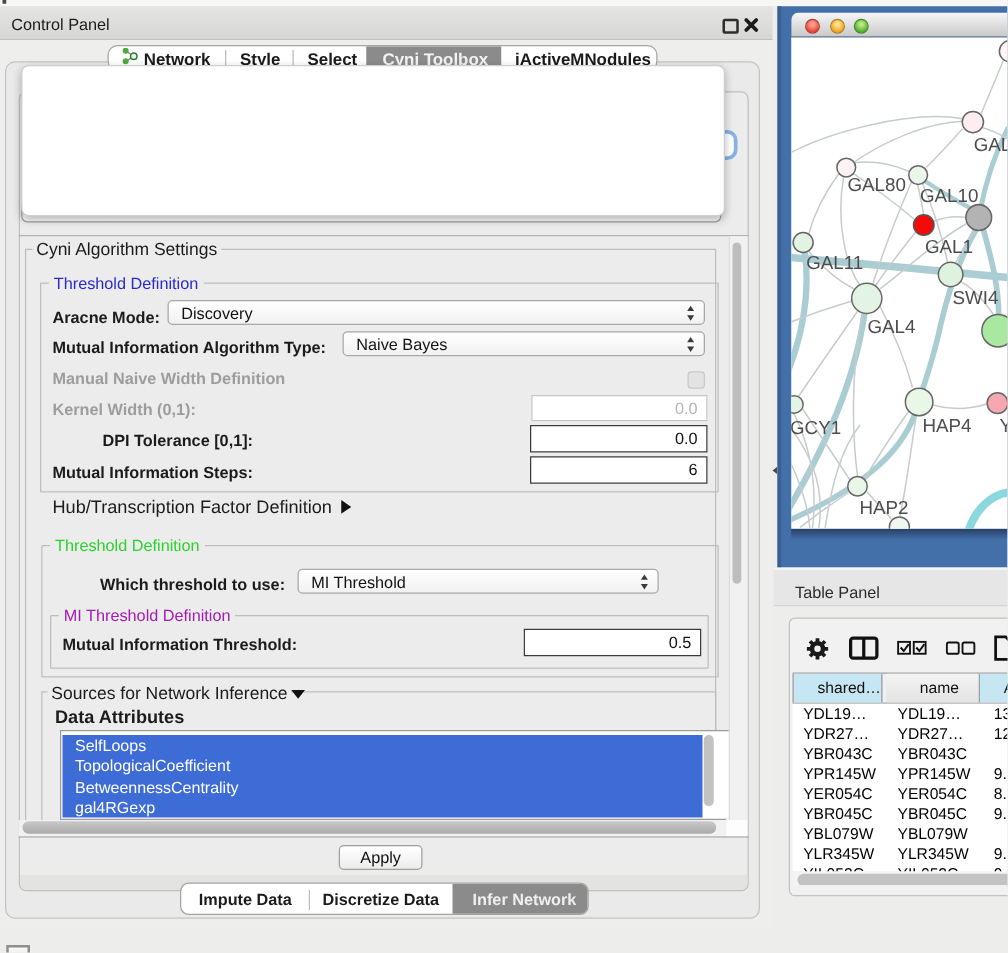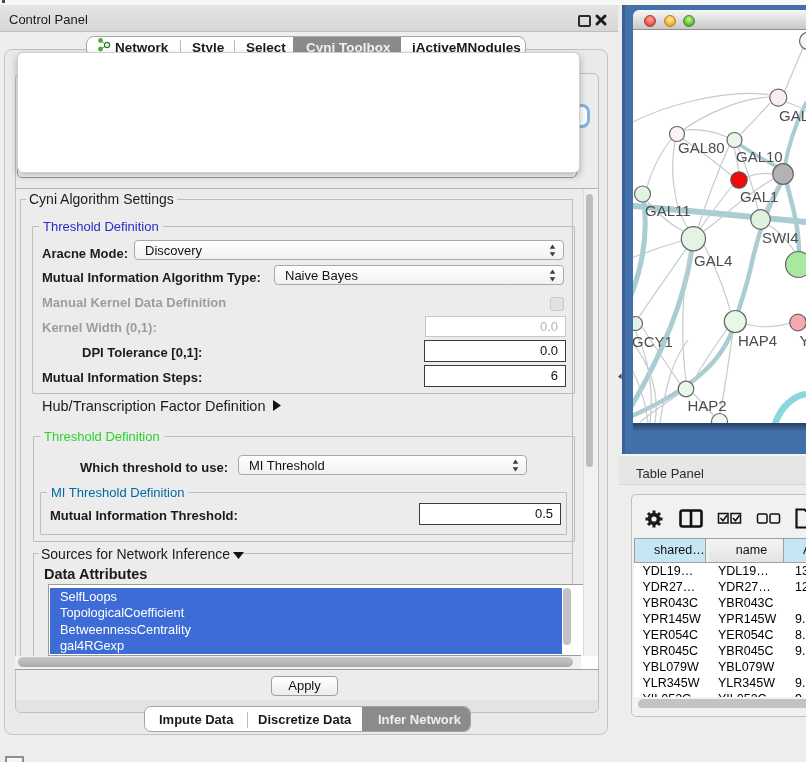--- a/index.html
+++ b/index.html
@@ -74,21 +74,21 @@
 <div class="lbl bold" style="left:42px;top:246px;">Aracne Mode:</div>
 <div class="combo" style="left:134px;top:240px;width:430px;">Discovery<svg style="position:absolute;right:7px;top:3px;" width="7" height="13" viewBox="0 0 7 13">
       <path d="M3.5 0.5 L6.3 4.8 H0.7 Z" fill="#3a3a3a"></path>
       <path d="M3.5 12.5 L6.3 8.2 H0.7 Z" fill="#3a3a3a"></path>
     </svg></div>
 <div class="lbl bold" style="left:42px;top:270px;">Mutual Information Algorithm Type:</div>
 <div class="combo" style="left:274px;top:265px;width:290px;">Naive Bayes<svg style="position:absolute;right:7px;top:3px;" width="7" height="13" viewBox="0 0 7 13">
       <path d="M3.5 0.5 L6.3 4.8 H0.7 Z" fill="#3a3a3a"></path>
       <path d="M3.5 12.5 L6.3 8.2 H0.7 Z" fill="#3a3a3a"></path>
     </svg></div>
-<div class="lbl bold gray" style="left:42px;top:295px;">Manual Kernel Data Definition</div>
+<div class="lbl bold gray" style="left:42px;top:295px;">Manual Naive Width Definition</div>
 <div class="abs" style="left:550px;top:297px;width:14px;height:14px;background:#e3e3e3;border:1px solid #c9c9c9;border-radius:3px;box-sizing:border-box;"></div>
 <div class="lbl bold gray" style="left:42px;top:320px;">Kernel Width (0,1):</div>
 <div class="field" style="left:425px;top:316px;width:141px;height:21px;border:1px solid #c6c6c6;color:#b5b5b5;line-height:19px;padding-right:7px;">0.0</div>
 <div class="lbl bold" style="left:42px;top:345px;padding-left:40px;">DPI Tolerance [0,1]:</div>
 <div class="field" style="left:424px;top:340px;width:142px;height:22px;border:1px solid #3c3c3c;line-height:19px;padding-right:7px;">0.0</div>
 <div class="lbl bold" style="left:42px;top:370px;">Mutual Information Steps:</div>
 <div class="field" style="left:424px;top:365px;width:142px;height:22px;border:1px solid #3c3c3c;line-height:19px;padding-right:7px;">6</div>
 
 <div class="lbl" style="left:42px;top:398px;font-size:14.5px;">Hub/Transcription Factor Definition</div>
 <svg class="abs" style="left:271px;top:399px;" width="12" height="13" viewBox="0 0 12 13">
@@ -98,21 +98,21 @@
 <div class="gbox" style="left:33px;top:436px;width:540px;height:104px;">
   <span class="legend" style="color:#2bd22b;">Threshold Definition</span>
 </div>
 <div class="lbl bold" style="left:80px;top:460px;">Which threshold to use:</div>
 <div class="combo" style="left:238px;top:455px;width:289px;">MI Threshold<svg style="position:absolute;right:7px;top:3px;" width="7" height="13" viewBox="0 0 7 13">
       <path d="M3.5 0.5 L6.3 4.8 H0.7 Z" fill="#3a3a3a"></path>
       <path d="M3.5 12.5 L6.3 8.2 H0.7 Z" fill="#3a3a3a"></path>
     </svg></div>
 
 <div class="gbox" style="left:40px;top:492px;width:525px;height:41px;">
-  <span class="legend" style="color:#0369a1;">MI Threshold Definition</span>
+  <span class="legend" style="color:#a21caf;">MI Threshold Definition</span>
 </div>
 <div class="lbl bold" style="left:50px;top:508px;">Mutual Information Threshold:</div>
 <div class="field" style="left:419px;top:503px;width:142px;height:22px;border:1px solid #3c3c3c;line-height:19px;padding-right:7px;">0.5</div>
 
 <div class="abs" style="left:14px;top:548px;width:567px;height:108px;overflow:hidden;">
   <div class="abs" style="left:19px;top:5px;width:540px;height:120px;border:1px solid #bdbdbd;box-sizing:border-box;"></div>
 </div>
 <div class="lbl" style="left:38px;top:546px;background:#ececec;padding:0 3px;font-size:14px;">Sources for Network Inference</div>
 <svg class="abs" style="left:232px;top:551px;" width="13" height="9" viewBox="0 0 13 9">
     <path d="M1 1 L12 1 L6.5 8 Z" fill="#111"></path>

